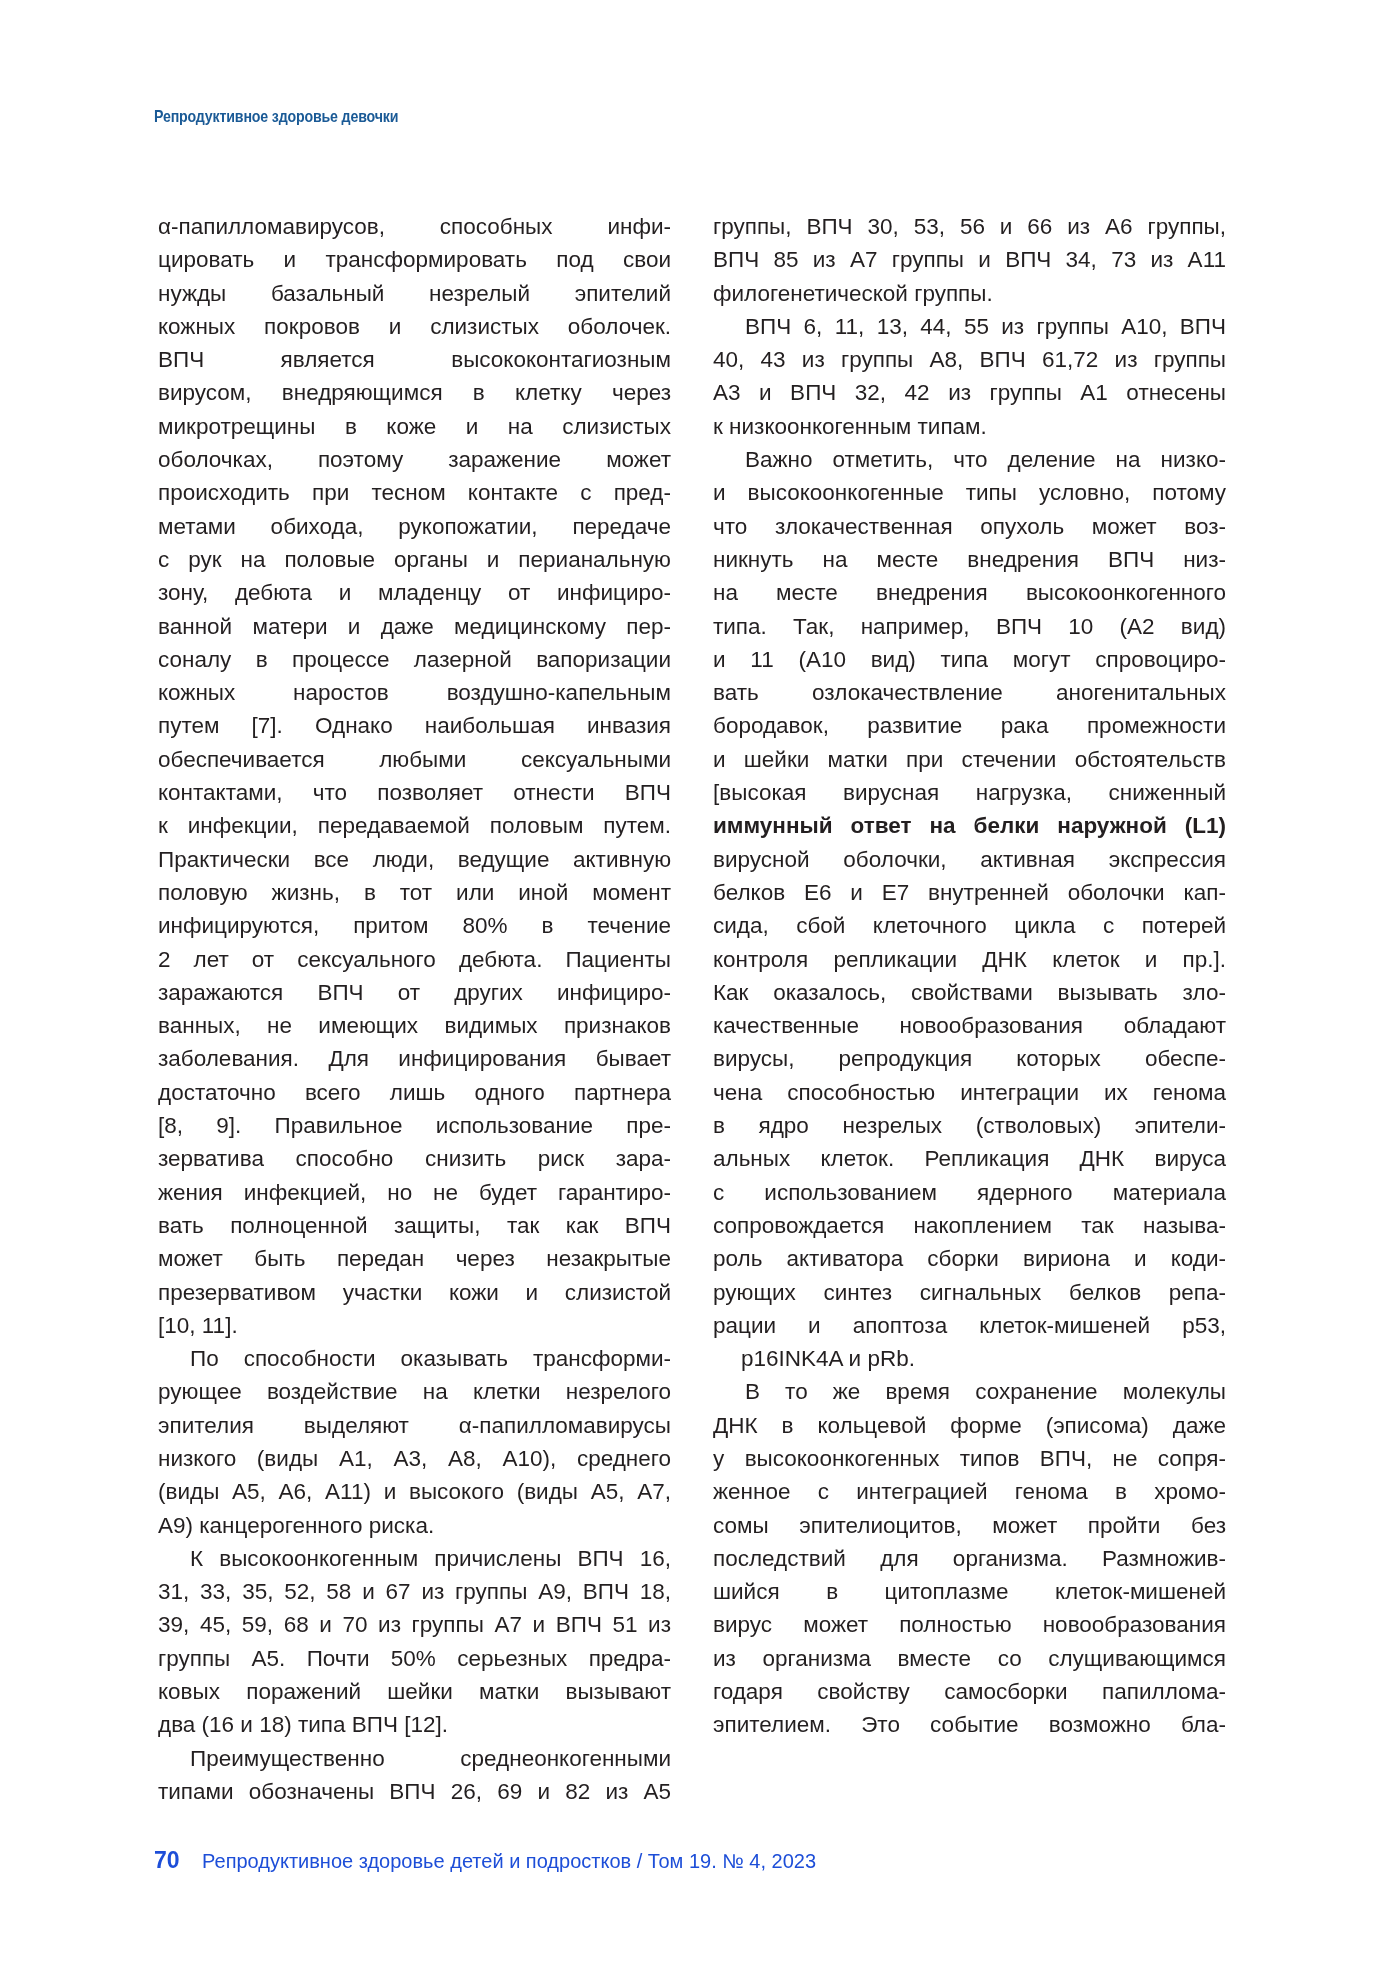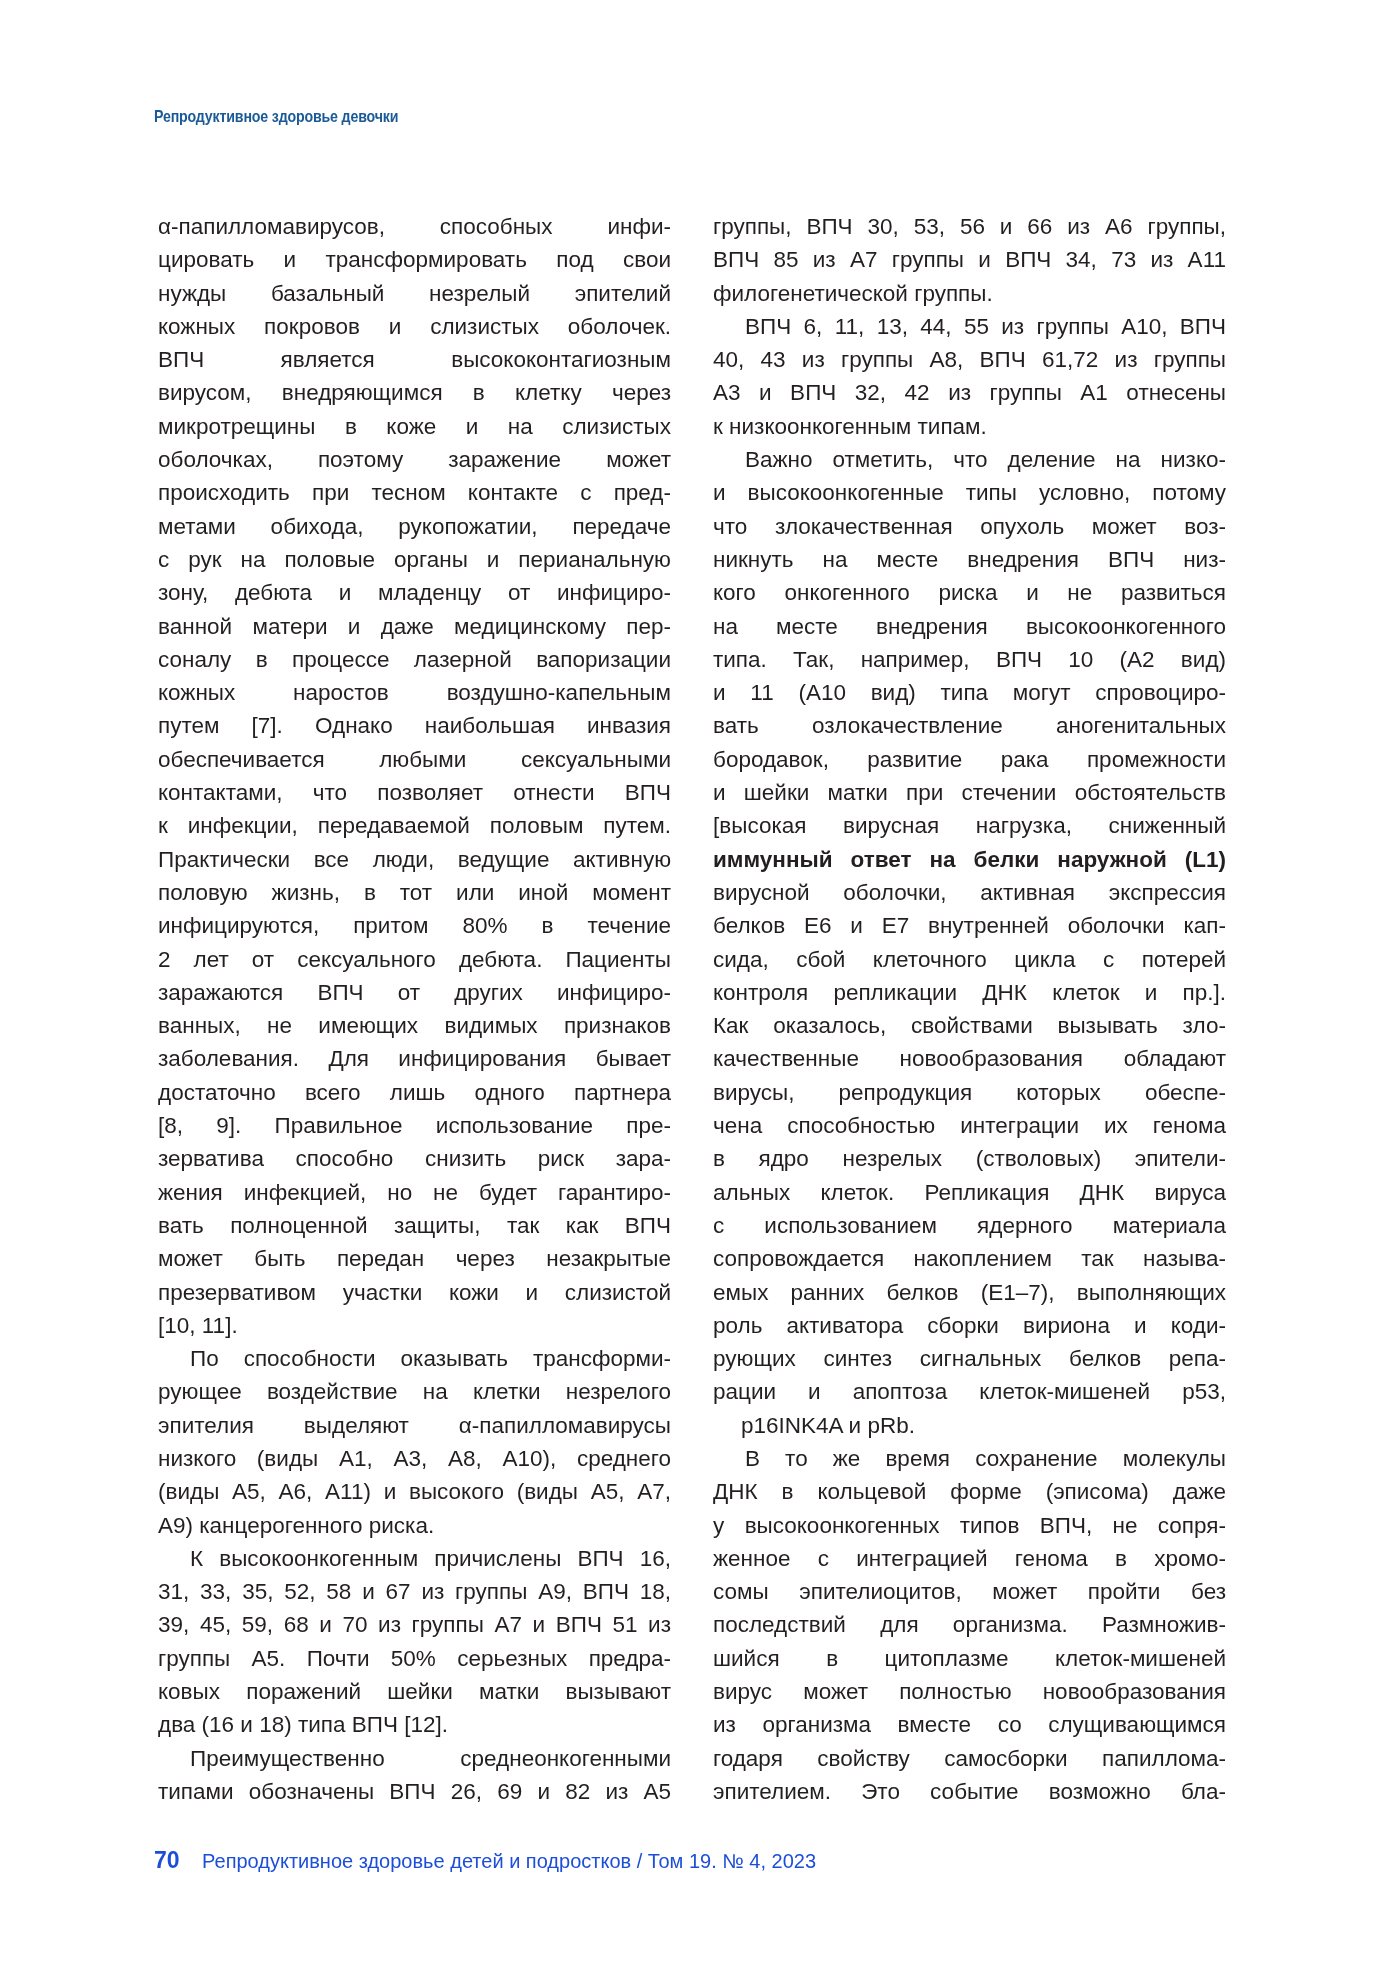--- a/index.html
+++ b/index.html
@@ -132,42 +132,40 @@
     <span class="line" style="white-space: nowrap;">ВПЧ 85 из А7 группы и ВПЧ 34, 73 из А11</span>
     <span class="line last" style="white-space: nowrap;">филогенетической группы.</span>
     <span class="line indent" style="white-space: nowrap;">ВПЧ 6, 11, 13, 44, 55 из группы А10, ВПЧ</span>
     <span class="line" style="white-space: nowrap;">40, 43 из группы А8, ВПЧ 61,72 из группы</span>
     <span class="line" style="white-space: nowrap;">А3 и ВПЧ 32, 42 из группы А1 отнесены</span>
     <span class="line last" style="white-space: nowrap;">к низкоонкогенным типам.</span>
     <span class="line indent" style="white-space: nowrap;">Важно отметить, что деление на низко-</span>
     <span class="line" style="white-space: nowrap;">и высокоонкогенные типы условно, потому</span>
     <span class="line" style="white-space: nowrap;">что злокачественная опухоль может воз-</span>
     <span class="line" style="white-space: nowrap;">никнуть на месте внедрения ВПЧ низ-</span>
-    <span class="line" style="white-space: nowrap;">кого онкогенного риска и не развиться</span>
     <span class="line" style="white-space: nowrap;">на месте внедрения высокоонкогенного</span>
     <span class="line" style="white-space: nowrap;">типа. Так, например, ВПЧ 10 (А2 вид)</span>
     <span class="line" style="white-space: nowrap;">и 11 (А10 вид) типа могут спровоциро-</span>
     <span class="line" style="white-space: nowrap;">вать озлокачествление аногенитальных</span>
     <span class="line" style="white-space: nowrap;">бородавок, развитие рака промежности</span>
     <span class="line" style="white-space: nowrap;">и шейки матки при стечении обстоятельств</span>
     <span class="line" style="white-space: nowrap;">[высокая вирусная нагрузка, сниженный</span>
     <span class="line" style="white-space: nowrap; font-weight: bold;">иммунный ответ на белки наружной (L1)</span>
     <span class="line" style="white-space: nowrap;">вирусной оболочки, активная экспрессия</span>
     <span class="line" style="white-space: nowrap;">белков Е6 и Е7 внутренней оболочки кап-</span>
     <span class="line" style="white-space: nowrap;">сида, сбой клеточного цикла с потерей</span>
     <span class="line" style="white-space: nowrap;">контроля репликации ДНК клеток и пр.].</span>
     <span class="line" style="white-space: nowrap;">Как оказалось, свойствами вызывать зло-</span>
     <span class="line" style="white-space: nowrap;">качественные новообразования обладают</span>
     <span class="line" style="white-space: nowrap;">вирусы, репродукция которых обеспе-</span>
     <span class="line" style="white-space: nowrap;">чена способностью интеграции их генома</span>
     <span class="line" style="white-space: nowrap;">в ядро незрелых (стволовых) эпители-</span>
     <span class="line" style="white-space: nowrap;">альных клеток.  Репликация ДНК вируса</span>
     <span class="line" style="white-space: nowrap;">с использованием ядерного материала</span>
     <span class="line" style="white-space: nowrap;">сопровождается накоплением так называ-</span>
-    <span class="line" style="white-space: nowrap;">емых ранних белков (Е1–7), выполняющих</span>
     <span class="line" style="white-space: nowrap;">роль активатора сборки вириона и коди-</span>
     <span class="line" style="white-space: nowrap;">рующих синтез сигнальных белков репа-</span>
     <span class="line" style="white-space: nowrap;">рации и апоптоза клеток-мишеней p53,</span>
     <span class="line last" style="white-space: nowrap; margin-left: 28px;">p16INK4A и pRb.</span>
     <span class="line indent" style="white-space: nowrap;">В то же время сохранение молекулы</span>
     <span class="line" style="white-space: nowrap;">ДНК в кольцевой форме (эписома) даже</span>
     <span class="line" style="white-space: nowrap;">у высокоонкогенных типов ВПЧ, не сопря-</span>
     <span class="line" style="white-space: nowrap;">женное с интеграцией генома в хромо-</span>
     <span class="line" style="white-space: nowrap;">сомы эпителиоцитов, может пройти без</span>
     <span class="line" style="white-space: nowrap;">последствий для организма. Размножив-</span>

